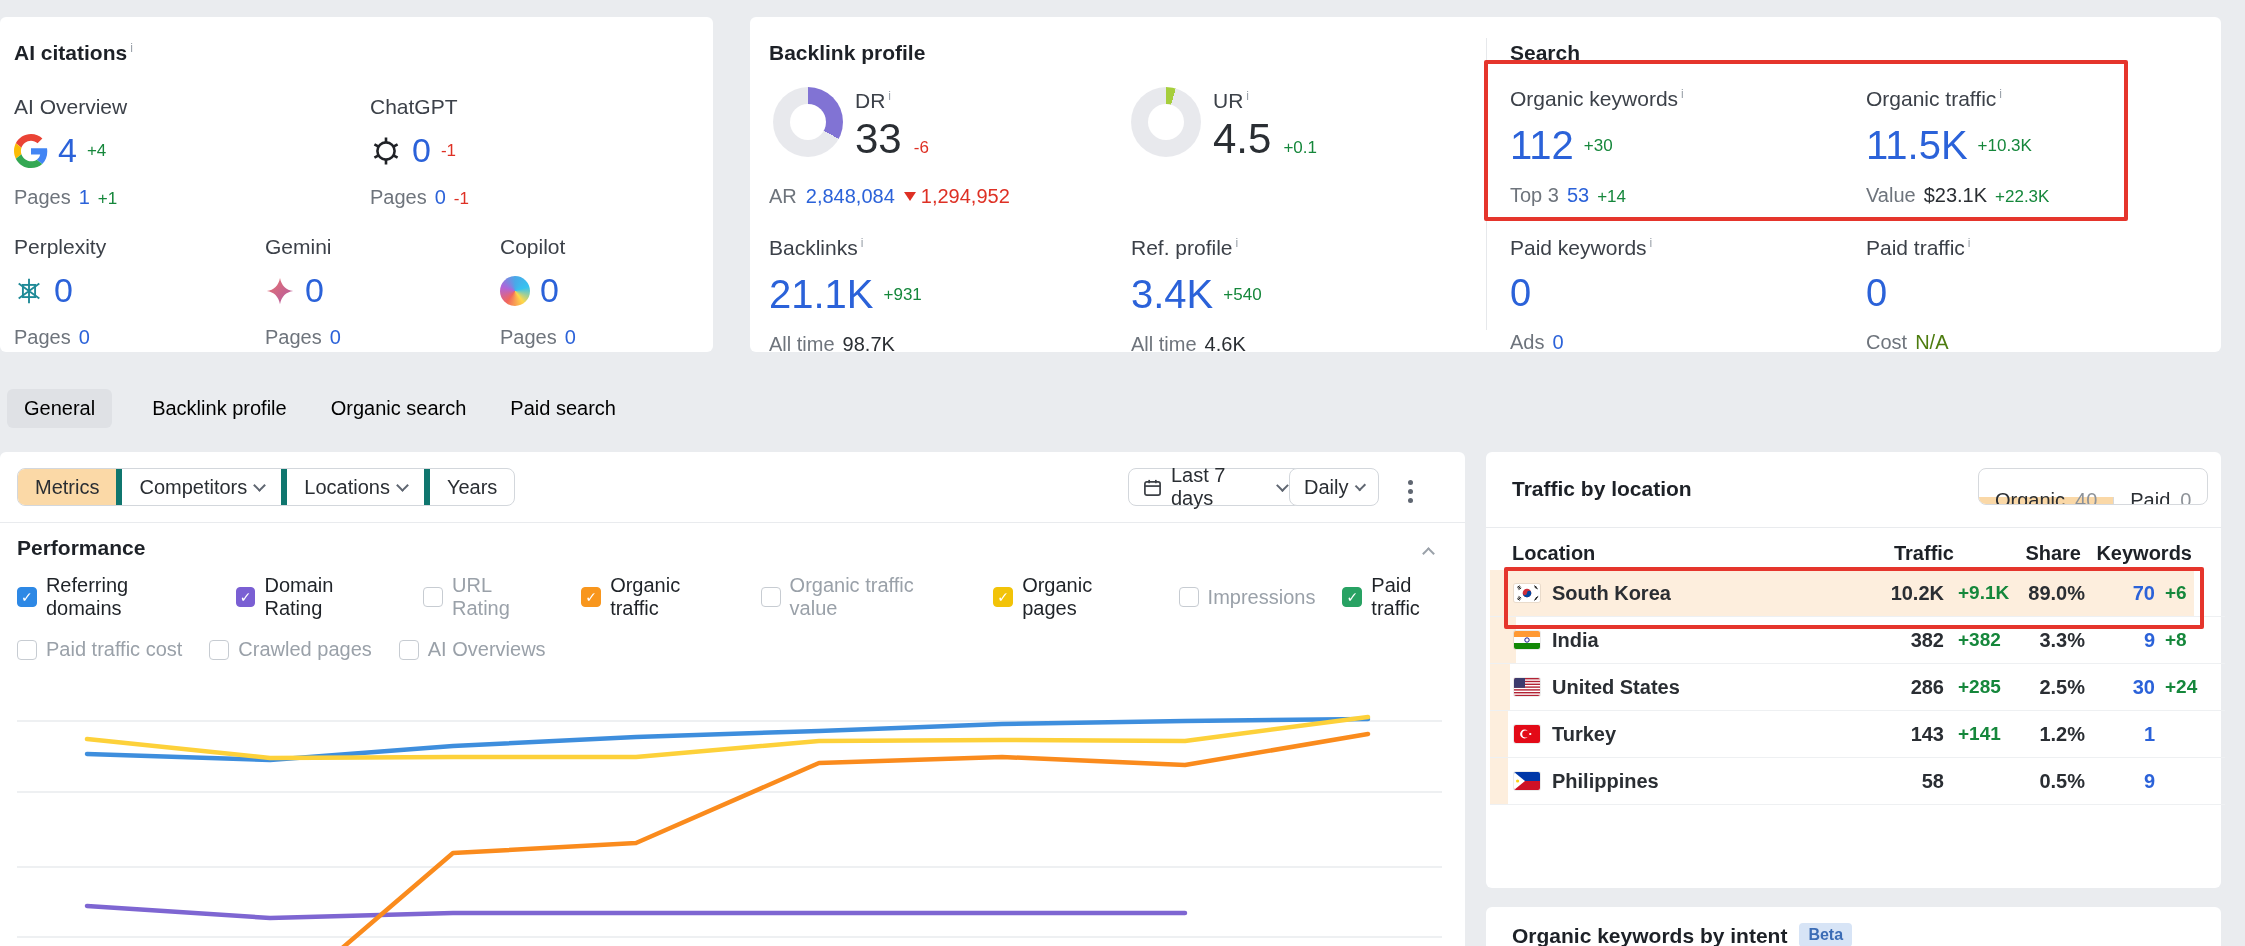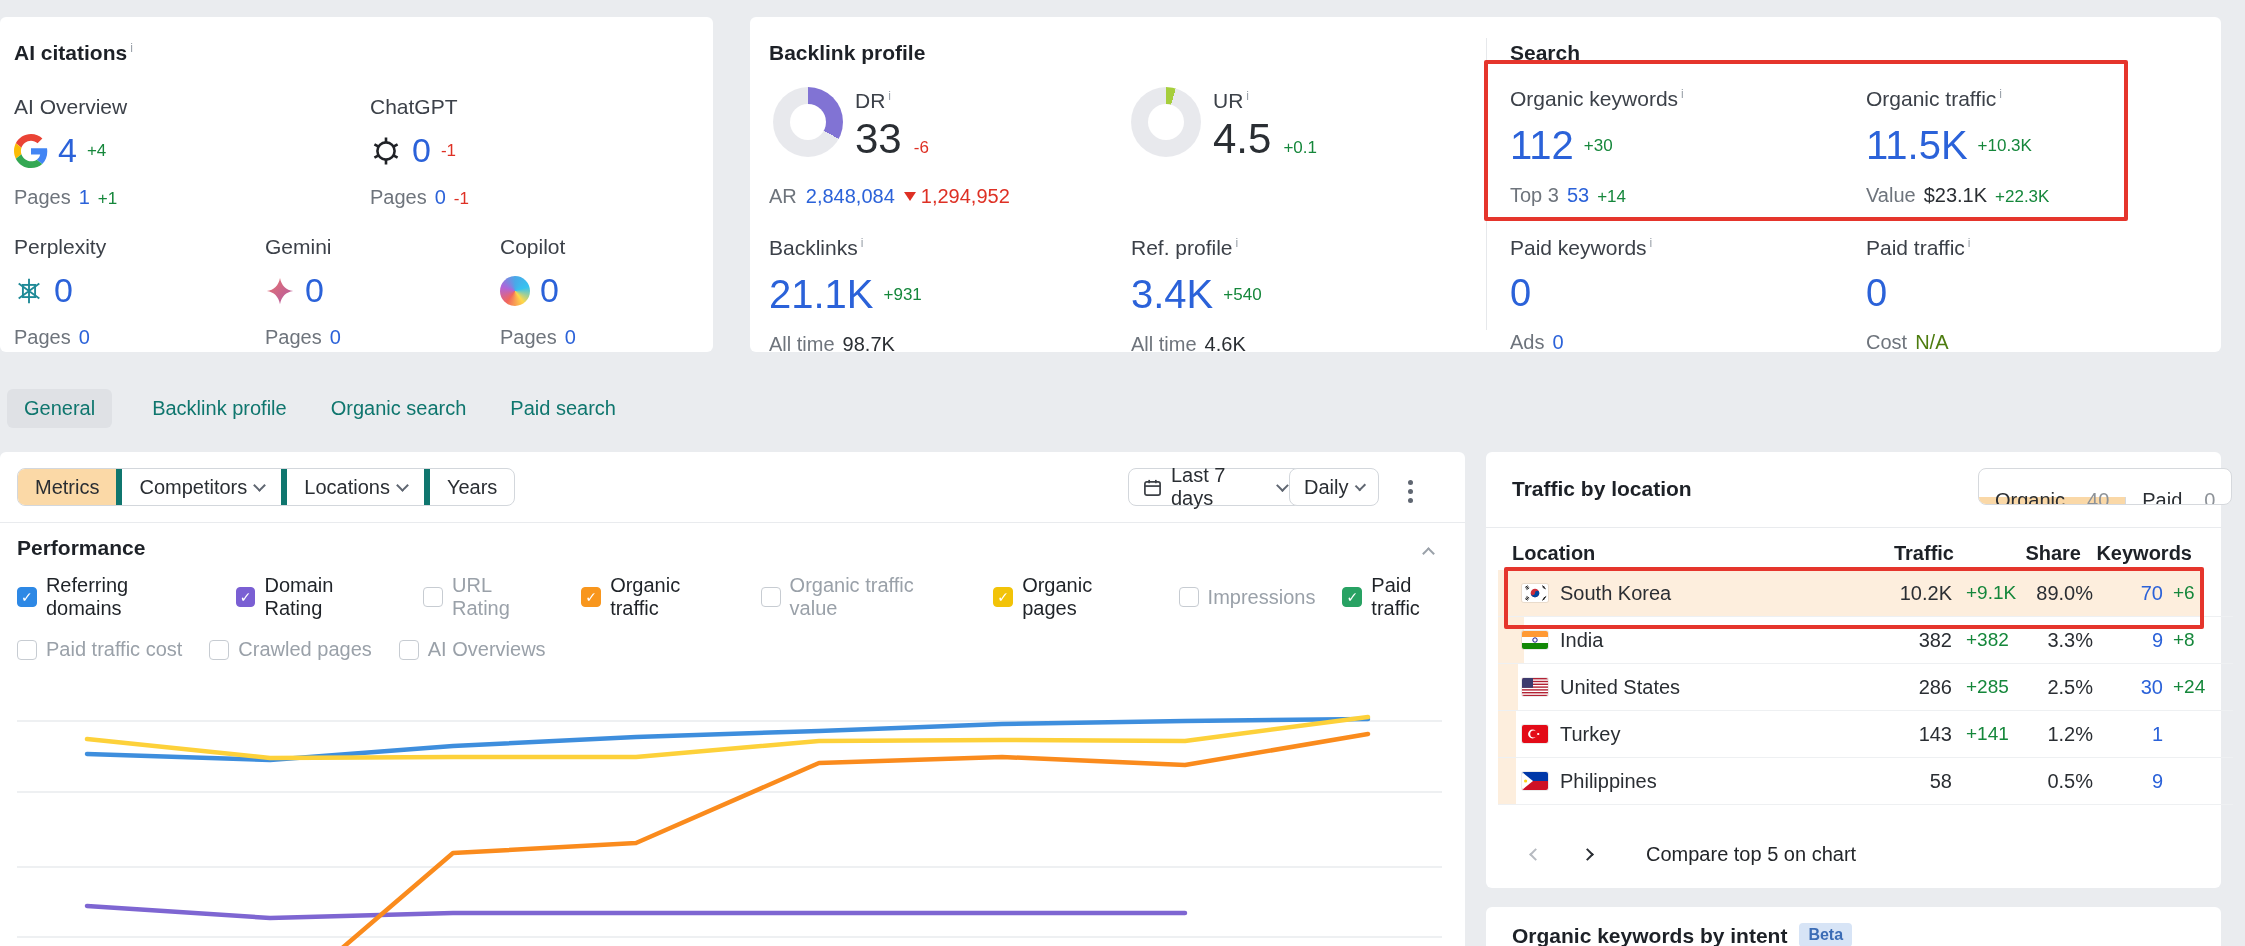--- a/index.html
+++ b/index.html
@@ -27,21 +27,21 @@
 
   
   .donut{position:absolute;width:70px;height:70px;border-radius:50%;background:#e8e9ed;}
   .donut::after{content:"";position:absolute;left:17px;top:17px;width:36px;height:36px;border-radius:50%;background:#fff;}
 
   
   .annot{position:absolute;border:4px solid #e5352c;border-radius:2px;z-index:40;pointer-events:none;}
 
   
   .tabs{position:absolute;left:7px;top:388px;display:flex;gap:36px;align-items:center;height:40px;}
-  .tab{font-size:20px;color:#0f766e;padding:8px 4px;border-radius:6px;cursor:pointer;text-align:right;}
+  .tab{font-size:20px;color:#000000;padding:8px 4px;border-radius:6px;cursor:pointer;text-align:right;}
   .tab.active{background:#dfe1e5;padding:8px 17px;}
 
   
   .seg{position:absolute;left:17px;top:16px;display:flex;height:38px;border:1px solid #d3d7dc;border-radius:8px;background:#fff;overflow:hidden;}
   .seg-item{display:flex;align-items:center;gap:8px;padding:0 17px;font-size:20px;color:#2a2e33;border-left:6px solid #0f766e;}
   .seg-item:first-child{border-left:none;background:#fbd9a7;}
   .btn{position:absolute;top:16px;height:38px;border:1px solid #d3d7dc;border-radius:8px;background:#fff;
        display:flex;align-items:center;gap:9px;padding:0 14px;font-size:20px;color:#2a2e33;}
   .chev{width:9px;height:9px;border-right:2px solid #5f6671;border-bottom:2px solid #5f6671;display:inline-block;}
   .chev.down{transform:rotate(45deg);margin-top:-4px;}
@@ -57,34 +57,34 @@
   .perf-row{position:absolute;left:17px;display:flex;gap:27px;align-items:center;}
   .perf-item{display:flex;align-items:center;gap:9px;cursor:pointer;}
   .cb{width:20px;height:20px;border-radius:4px;border:1.5px solid #c7ccd2;background:#fff;color:#fff;
       font-size:14px;line-height:18px;text-align:center;font-weight:bold;}
   .cb-label{font-size:20px;color:#1f2328;}
   .cb-label.muted{color:#9aa1a9;}
 
   
   .tl-head{position:absolute;left:0;top:90px;width:735px;height:28px;font-size:20px;font-weight:bold;color:#1d2127;}
   .tl-head span{position:absolute;}
-  .t-rows{position:absolute;left:12px;top:118px;width:735px;}
+  .t-rows{position:absolute;left:4px;top:118px;width:735px;font-weight:bold;}
   .t-row{position:relative;height:47px;border-bottom:1px solid #eef0f2;font-size:20px;}
   .share-bar{position:absolute;left:0;top:0;bottom:0;background:#fdeedd;}
   .t-row span,.t-row .flag{position:absolute;top:50%;transform:translateY(-50%);z-index:1;}
   .c-loc{left:62px;color:#2a2e33;}
   .flag{left:24px;width:26px;height:18px;border-radius:2px;overflow:hidden;box-shadow:0 0 0 1px rgba(0,0,0,.08);}
   .c-traffic{left:330px;width:124px;text-align:right;color:#2a2e33;}
   .c-tdelta{left:468px;color:#15873b;font-size:19px;}
   .c-share{left:520px;width:75px;text-align:right;color:#2a2e33;}
   .c-kw{left:600px;width:65px;text-align:right;color:#2b62d9;}
   .c-kwd{left:675px;color:#15873b;font-size:19px;}
 
   .toggle{position:absolute;left:492px;top:16px;height:37px;display:flex;border:1px solid #d6d9dd;border-radius:8px;overflow:hidden;background:#fff;}
-  .tg-seg{display:flex;align-items:center;gap:22px;padding:0 16px;font-size:20px;color:#2a2e33;cursor:pointer;margin-top:28px;}
+  .tg-seg{display:flex;align-items:center;gap:10px;padding:0 16px;font-size:20px;color:#2a2e33;cursor:pointer;margin-top:28px;}
   .tg-seg .cnt{color:#8d9298;}
   .tg-seg.on{background:#fad8a7;}
 
   .t-footer{position:absolute;left:0;top:372px;width:735px;height:60px;display:flex;align-items:center;}
   .pg-btn{width:30px;height:30px;display:flex;align-items:center;justify-content:center;cursor:pointer;}
   .pg-prev{margin-left:34px;}
   .pg-prev .chev{border-color:#b6bac0;}
   .pg-next{margin-left:22px;}
   .pg-next .chev{border-color:#2a2e33;border-width:2.5px;}
   .compare{margin-left:44px;font-size:20px;color:#23262a;cursor:pointer;}
@@ -523,29 +523,20 @@
             </svg></span>
         <span class="c-loc">Philippines</span>
         <span class="c-traffic">58</span>
         <span class="c-tdelta"></span>
         <span class="c-share">0.5%</span>
         <span class="c-kw">9</span>
         <span class="c-kwd"></span>
       </div>
     </div>
 
-    <div class="t-footer">
-      <div class="pg-btn pg-prev">
-          <span class="chev left"></span>
-        </div>
-      <div class="pg-btn pg-next">
-          <span class="chev right"></span>
-        </div>
-      <div class="compare">Compare top 5 on chart</div>
-    </div>
   </section>
 
   <div class="annot" style="left:1504px;top:567px;width:700px;height:62px;"></div>
 
   <section class="card" style="left:1486px;top:907px;width:735px;height:120px;">
     <div class="panel-title" style="position:absolute;left:26px;top:16px;">
       <span>Organic keywords by intent</span><span class="badge">Beta</span>
     </div>
   </section>
 

